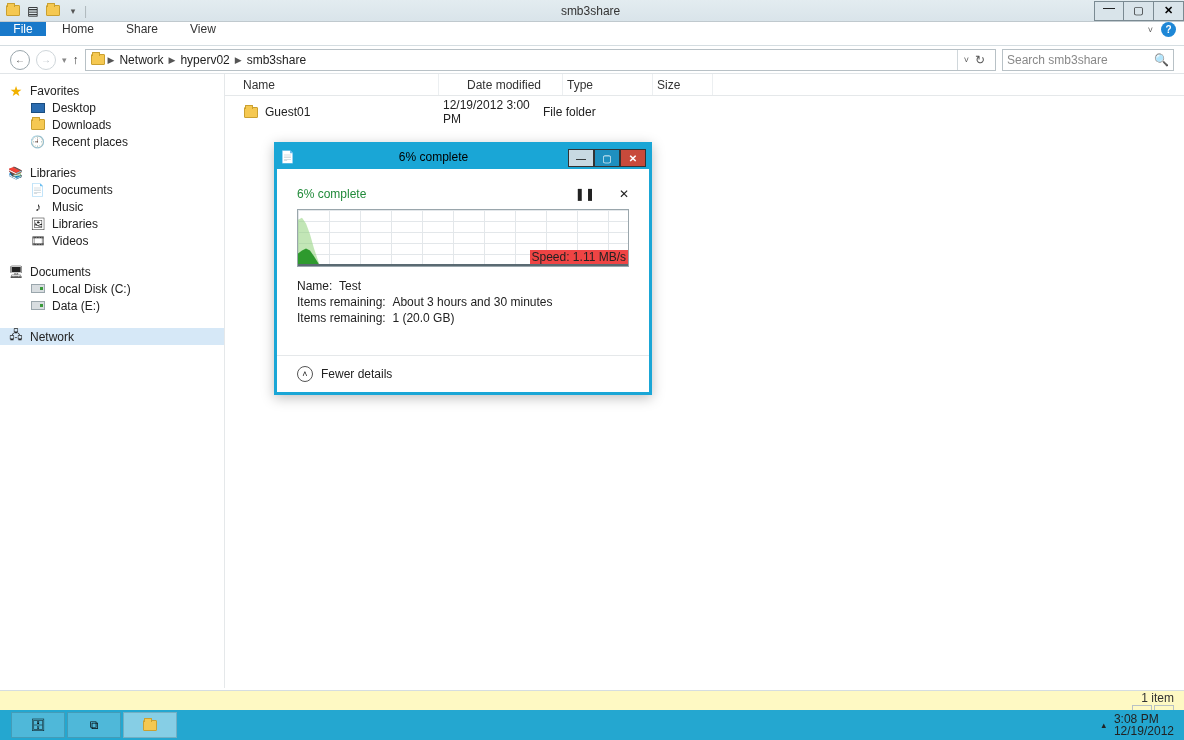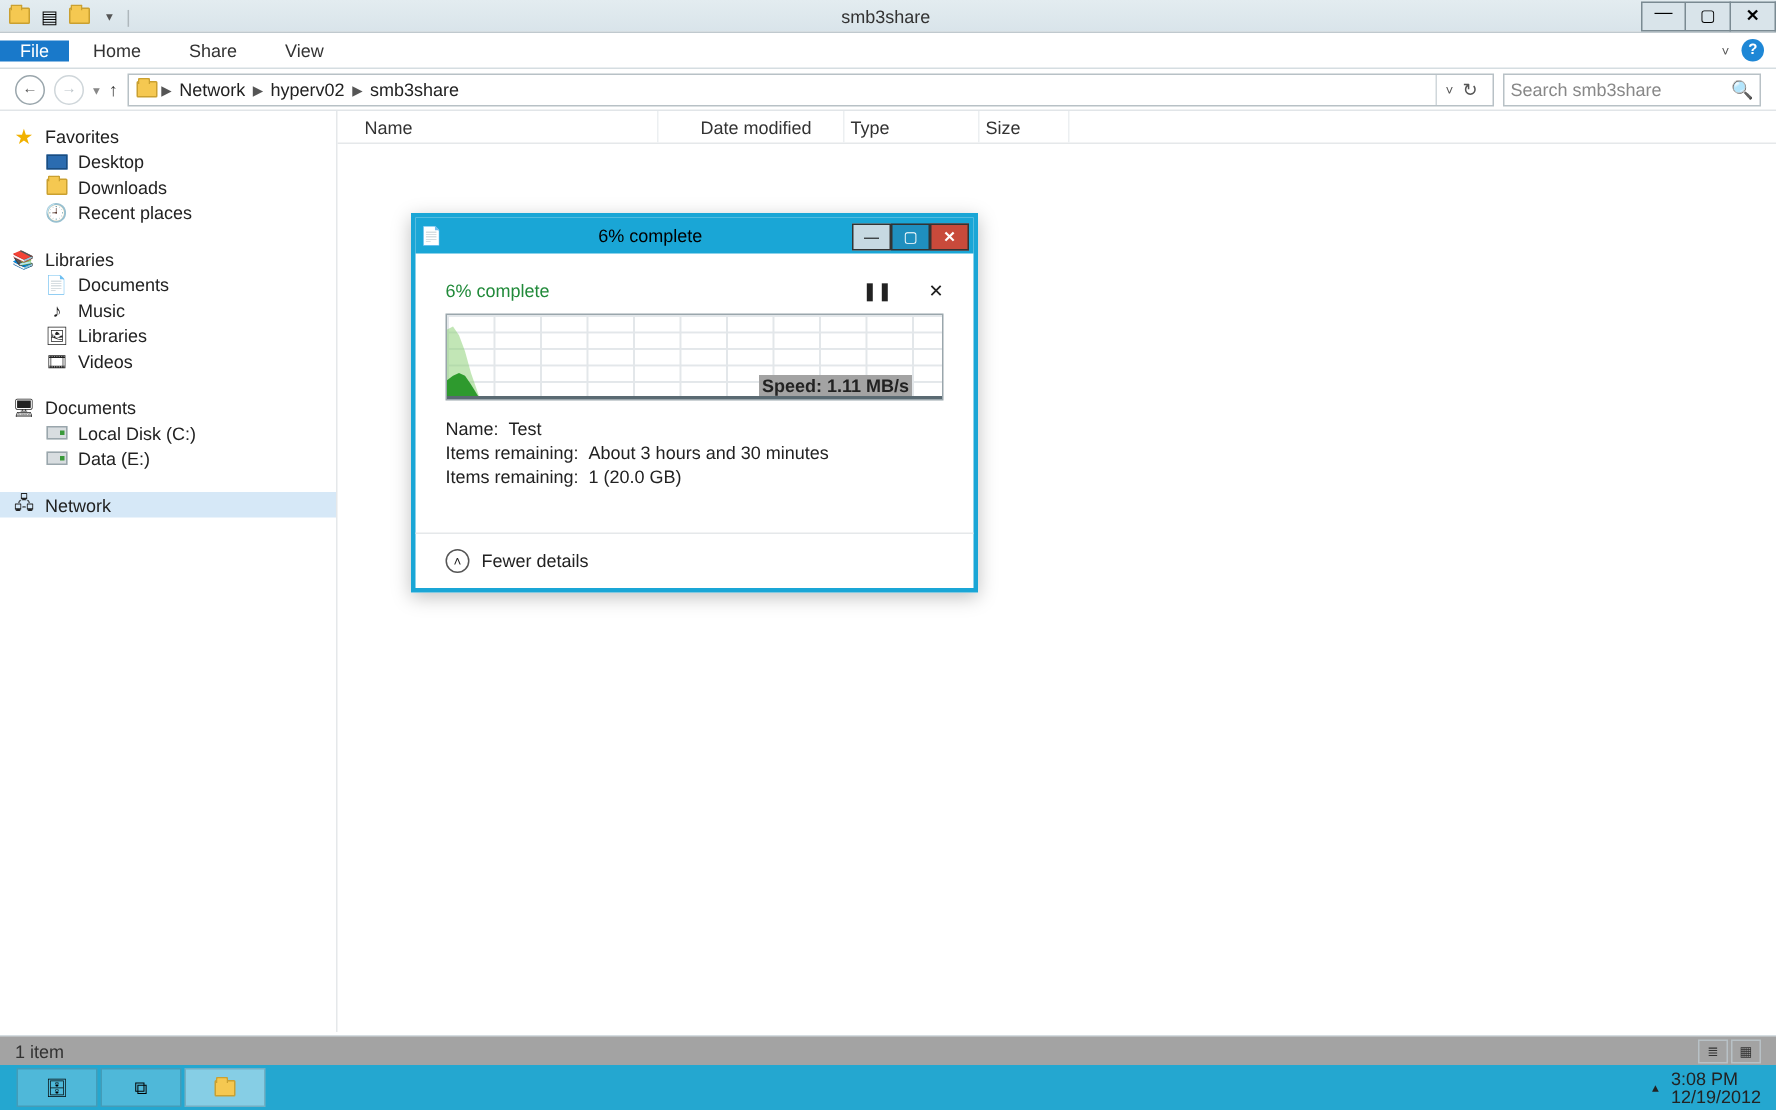--- a/index.html
+++ b/index.html
@@ -9,21 +9,21 @@
 .titlebar { height:22px; background:linear-gradient(#e3ecf0,#d9e4ea); display:flex; align-items:center; border-bottom:1px solid #c0c9ce; }
 .titlebar .qat { display:flex; align-items:center; gap:2px; padding-left:4px; }
 .titlebar .qat-icon { width:18px; height:18px; display:inline-flex; align-items:center; justify-content:center; }
 .titlebar .title { flex:1; text-align:center; color:#333; }
 .winbtns { display:flex; }
 .winbtn { width:30px; height:20px; display:flex; align-items:center; justify-content:center; border:1px solid #7a8a92; border-left:none; background:#d9e4ea; font-size:11px; cursor:default; }
 .winbtn:first-child { border-left:1px solid #7a8a92; }
 .winbtn.close-x { font-weight:bold; }
 
 
-.ribbon { height:24px; background:#fff; border-bottom:1px solid #d5dde1; display:flex; align-items:center; }
+.ribbon { height:24px; background:#fff; border-bottom:1px solid #d5dde1; display:flex; align-items:flex-start; }
 .ribbon .filetab { width:46px; background:#1979ca; color:#fff; display:flex; align-items:center; justify-content:center; }
 .ribbon .tab { padding:0 16px; display:flex; align-items:center; color:#333; }
 .ribbon .right { margin-left:auto; display:flex; align-items:center; padding-right:8px; gap:8px; }
 .help-badge { width:15px; height:15px; border-radius:50%; background:#1e87d6; color:#fff; display:inline-flex; align-items:center; justify-content:center; font-size:10px; font-weight:bold; }
 
 
 .navbar { height:28px; display:flex; align-items:center; gap:6px; padding:0 10px; border-bottom:1px solid #e1e5e8; }
 .nav-arrow { width:20px; height:20px; border:1px solid #9aa6ac; border-radius:50%; display:flex; align-items:center; justify-content:center; color:#555; font-size:10px; }
 .nav-arrow.dis { color:#bcc4c9; border-color:#cfd6da; }
 .addr { flex:1; height:22px; border:1px solid #b8c1c6; display:flex; align-items:center; padding:0 4px; gap:2px; }
@@ -45,21 +45,21 @@
 
 
 .content { flex:1; position:relative; }
 .cols { display:flex; border-bottom:1px solid #e5e8ea; height:22px; align-items:center; padding-left:14px; color:#333; }
 .col { border-right:1px solid #eceff1; height:100%; display:flex; align-items:center; padding-left:4px; }
 .col.name { width:200px; } .col.date { width:100px;margin-left:24px; } .col.type { width:90px; } .col.size { width:60px; }
 .filerow { display:flex; align-items:center; height:20px; padding-left:14px; color:#222; margin-top:6px; }
 .filerow .c { padding-left:4px; } .filerow .c.name{width:200px;display:flex;align-items:center;gap:6px;} .filerow .c.date{width:100px;} .filerow .c.type{width:90px;} .filerow .c.size{width:60px;}
 
 
-.status { position:absolute; left:0; right:0; bottom:30px; height:20px; border-top:1px solid #d5dde1; display:flex; align-items:center; padding:0 10px; color:#333; background:#a3a3a3; }
+.status { position:absolute; left:0; right:0; bottom:30px; height:20px; border-top:1px solid #d5dde1; display:flex; align-items:flex-end; padding:0 10px; color:#333; background:#fef9c3;flex-direction:column; }
 .status .viewbtns { margin-left:auto; display:flex; gap:2px; }
 .viewbtn { width:20px; height:16px; border:1px solid #b8c1c6; display:flex; align-items:center; justify-content:center; font-size:9px; }
 
 
 .taskbar { position:absolute; left:0; right:0; bottom:0; height:30px; background:#24a7d0; display:flex; align-items:stretch; }
 .taskbar .start { width:10px; }
 .tb-btn { width:54px; margin:2px 1px; background:rgba(255,255,255,0.2); border:1px solid rgba(0,0,0,0.15); display:flex; align-items:center; justify-content:center; }
 .tb-btn.active { background:rgba(255,255,255,0.45); }
 .tray { margin-left:auto; display:flex; align-items:center; color:#222; padding-right:10px; gap:8px; }
 .tray .clock { text-align:left; line-height:12px; font-size:11px; }
@@ -77,21 +77,21 @@
 .copyline .lnk { color:#1a6fb0; }
 .pct { font-size:17px; color:#218a3a; margin-top:2px; display:flex; align-items:center; }
 .pct .ctrls { margin-left:auto; display:flex; gap:24px; color:#222; font-size:13px; }
 .graph { margin-top:8px; height:58px; border:1px solid #9aa6ac; position:relative; background:#fff; overflow:hidden; }
 .graph .grid { position:absolute; inset:0; background-image:
   linear-gradient(to right,#e3e7ea 1px,transparent 1px),
   linear-gradient(to bottom,#e3e7ea 1px,transparent 1px);
   background-size:31px 11px; }
 .graph .fill { position:absolute; left:0; bottom:0; width:22px; height:100%; }
 .graph .fill svg { width:100%; height:100%; display:block; }
-.graph .speed { position:absolute; right:20px; bottom:2px; color:#222; background:#a3a3a3; padding:0 2px;font-weight:bold; }
+.graph .speed { position:absolute; right:0; bottom:2px; color:#222; background:#ef4444; padding:0 2px; }
 .graph .baseline { position:absolute; left:0; right:0; bottom:0; height:2px; background:#5a6a72; }
 .details { margin-top:12px; color:#222; }
 .details div { margin-bottom:2px; }
 .fewer { margin-top:18px; padding:10px 20px; border-top:1px solid #e5e8ea; display:flex; align-items:center; gap:8px; color:#222; }
 .chev-circ { width:16px;height:16px;border:1px solid #555;border-radius:50%;display:inline-flex;align-items:center;justify-content:center;font-size:9px; }
 
 
 .folder-ico{width:14px;height:11px;background:#f5c851;border:1px solid #caa030;border-radius:1px;position:relative;}
 .folder-ico:before{content:"";position:absolute;top:-3px;left:0;width:6px;height:3px;background:#f5c851;border:1px solid #caa030;border-bottom:none;border-radius:1px 1px 0 0;}
 .star-ico{color:#f1b100;font-size:14px;}
@@ -241,20 +241,31 @@
       <div class="col date">
           <span>Date modified</span>
         </div>
       <div class="col type">
           <span>Type</span>
         </div>
       <div class="col size">
           <span>Size</span>
         </div>
     </div>
+    <div class="filerow">
+      <div class="c name">
+          <span class="ico">
+            <span class="folder-ico"></span>
+          </span>
+          <span>Guest01</span>
+        </div>
+      <div class="c date">12/19/2012 3:00 PM</div>
+      <div class="c type">File folder</div>
+      <div class="c size"></div>
+    </div>
   </div>
 </div>
 
 <div class="status">
   <span>1 item</span>
   <div class="viewbtns">
     <div class="viewbtn">≣</div>
     <div class="viewbtn">▦</div>
   </div>
 </div>

